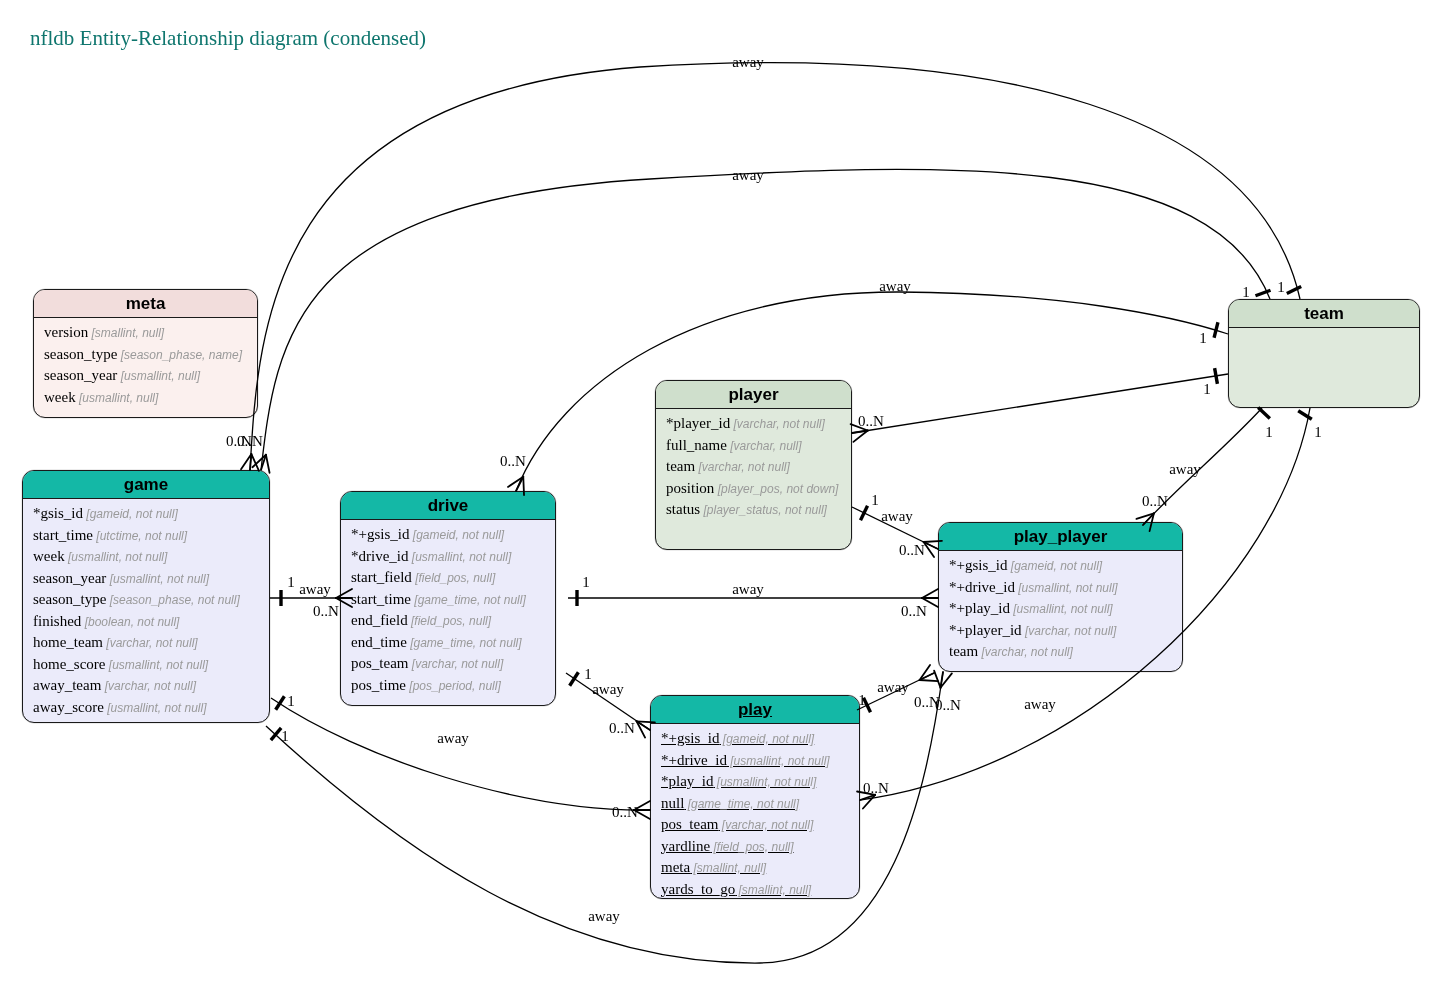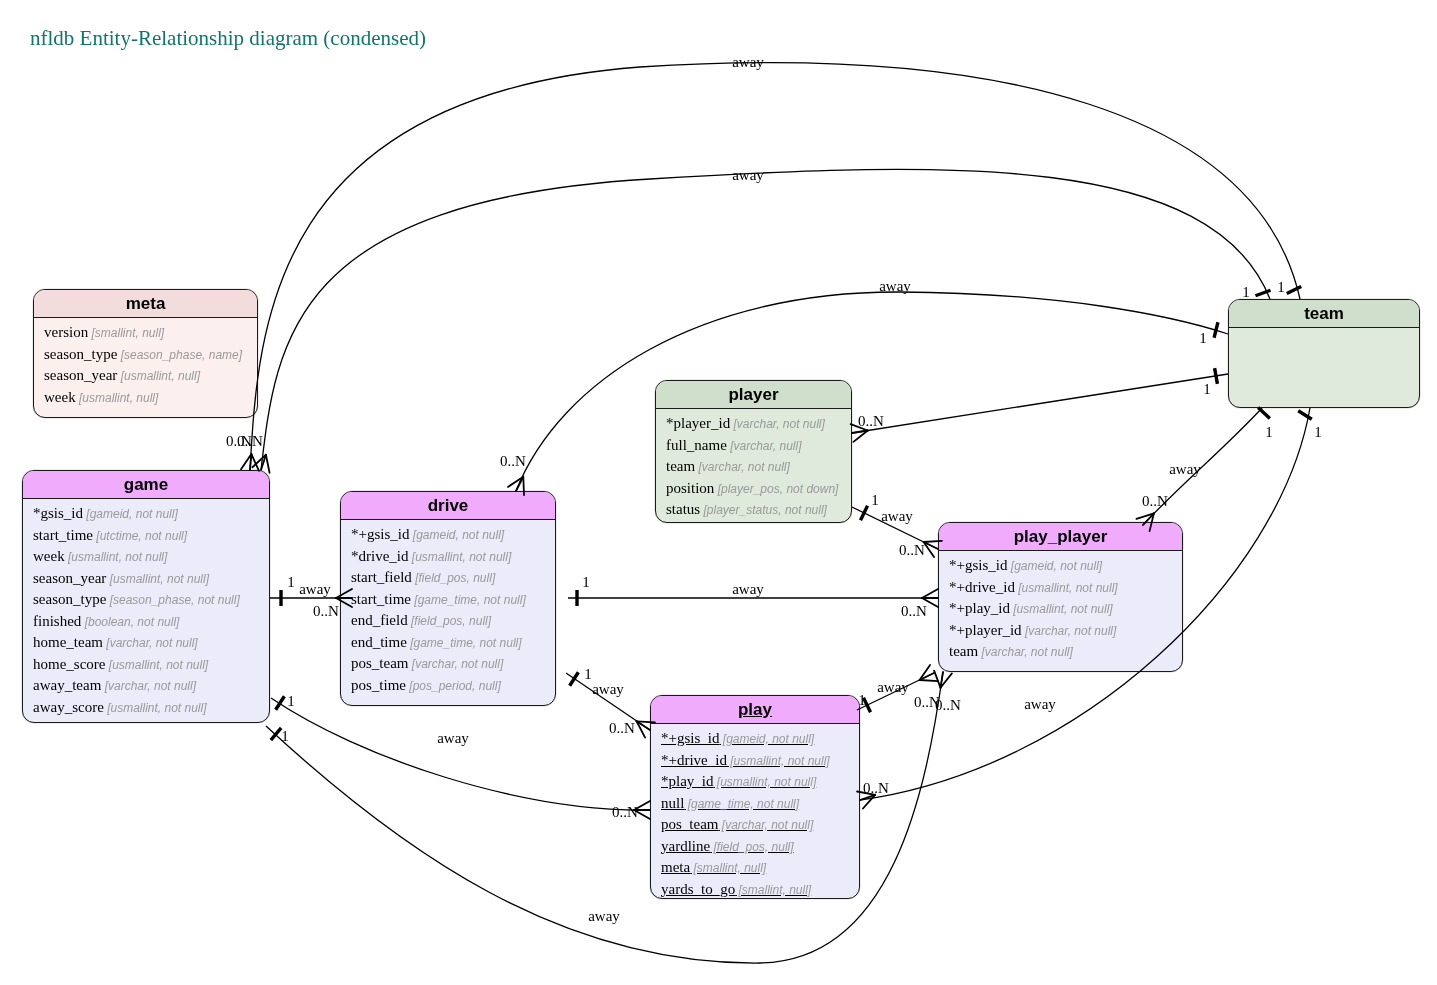--- a/index.html
+++ b/index.html
@@ -9,21 +9,21 @@
           color:#0f766e;margin:0;font-weight:normal;}
   #entity-layer{position:absolute;left:0;top:0;width:100%;height:100%;}
   #edge-layer{position:absolute;left:0;top:0;pointer-events:none;}
   .entity{position:absolute;border:1.5px solid #1a1a1a;border-radius:12px;overflow:hidden;
           box-sizing:border-box;box-shadow:0 0 0 0.5px rgba(0,0,0,0.15);}
   .entity-title{font:bold 17px "Liberation Sans",sans-serif;text-align:center;
           padding:4px 4px 3px;border-bottom:1.5px solid #1a1a1a;color:#000;}
   .theme-pink{background:#fbf0ee;}
   .theme-pink .entity-title{background:#f2dddc;}
   .theme-purple{background:#ebebfa;}
-  .theme-purple .entity-title{background:#f0abfc;}
+  .theme-purple .entity-title{background:#14b8a6;}
   .theme-green{background:#dfe9dc;}
   .theme-green .entity-title{background:#cfdfcc;}
   .entity-fields{padding:4px 10px 2px;}
   .field{font:15px "Liberation Serif",serif;line-height:21.5px;white-space:nowrap;color:#000;}
   .ftype{font:italic 12px "Liberation Sans",sans-serif;color:#9a9a9a;}
   .edge-path{fill:none;stroke:#000;stroke-width:1.3px;}
   .edge-label{font:15px "Liberation Serif",serif;fill:#000;}
   .marker-tick{stroke:#000;stroke-width:3.4px;stroke-linecap:butt;}
   .marker-crow{stroke:#000;stroke-width:1.8px;stroke-linecap:round;fill:none;}
 </style>
@@ -63,21 +63,21 @@
           <div class="field"><span class="fname">*+gsis_id</span><span class="ftype"> [gameid, not null]</span></div>
           <div class="field"><span class="fname">*drive_id</span><span class="ftype"> [usmallint, not null]</span></div>
           <div class="field"><span class="fname">start_field</span><span class="ftype"> [field_pos, null]</span></div>
           <div class="field"><span class="fname">start_time</span><span class="ftype"> [game_time, not null]</span></div>
           <div class="field"><span class="fname">end_field</span><span class="ftype"> [field_pos, null]</span></div>
           <div class="field"><span class="fname">end_time</span><span class="ftype"> [game_time, not null]</span></div>
           <div class="field"><span class="fname">pos_team</span><span class="ftype"> [varchar, not null]</span></div>
           <div class="field"><span class="fname">pos_time</span><span class="ftype"> [pos_period, null]</span></div>
         </div>
       </div>
-      <div class="entity theme-green" style="left: 655px; top: 380px; width: 197px; height: 143px;">
+      <div class="entity theme-green" style="left: 655px; top: 380px; width: 197px; height: 170px;">
         <div class="entity-title">player</div>
         <div class="entity-fields">
           <div class="field"><span class="fname">*player_id</span><span class="ftype"> [varchar, not null]</span></div>
           <div class="field"><span class="fname">full_name</span><span class="ftype"> [varchar, null]</span></div>
           <div class="field"><span class="fname">team</span><span class="ftype"> [varchar, not null]</span></div>
           <div class="field"><span class="fname">position</span><span class="ftype"> [player_pos, not down]</span></div>
           <div class="field"><span class="fname">status</span><span class="ftype"> [player_status, not null]</span></div>
         </div>
       </div>
       <div class="entity theme-purple" style="left: 938px; top: 522px; width: 245px; height: 150px;">

